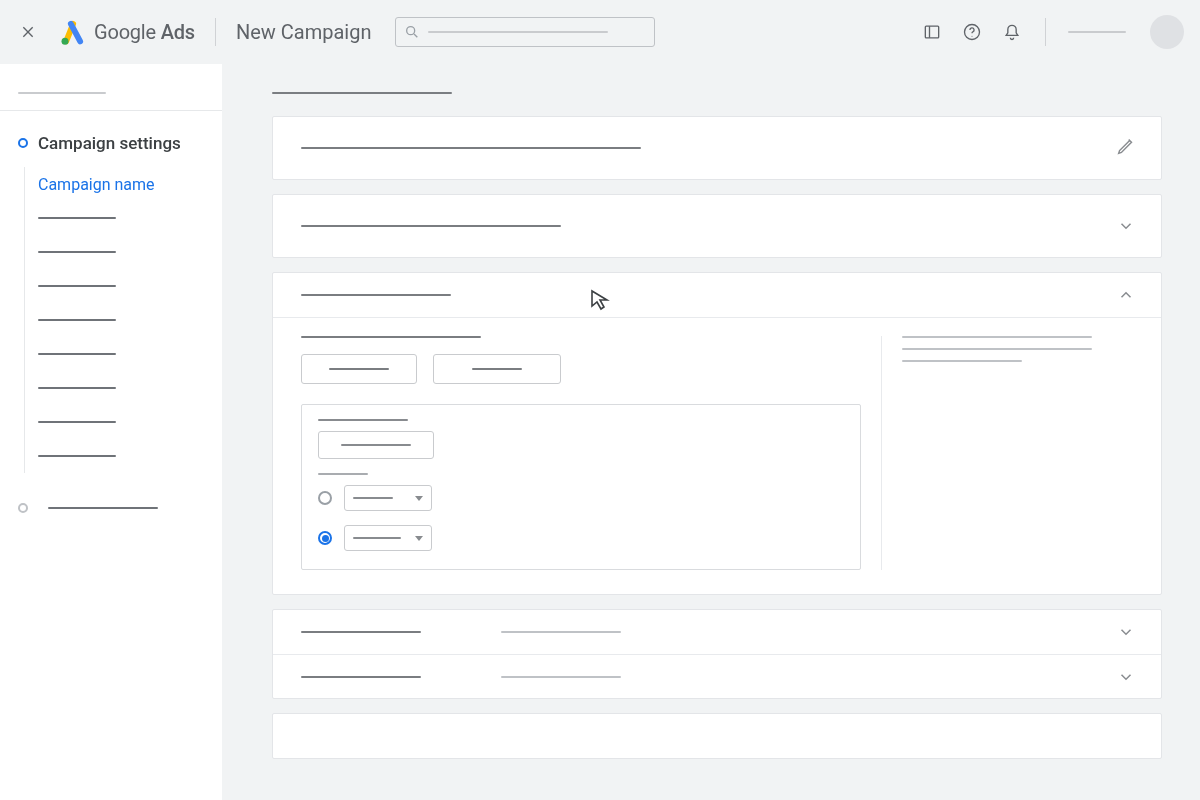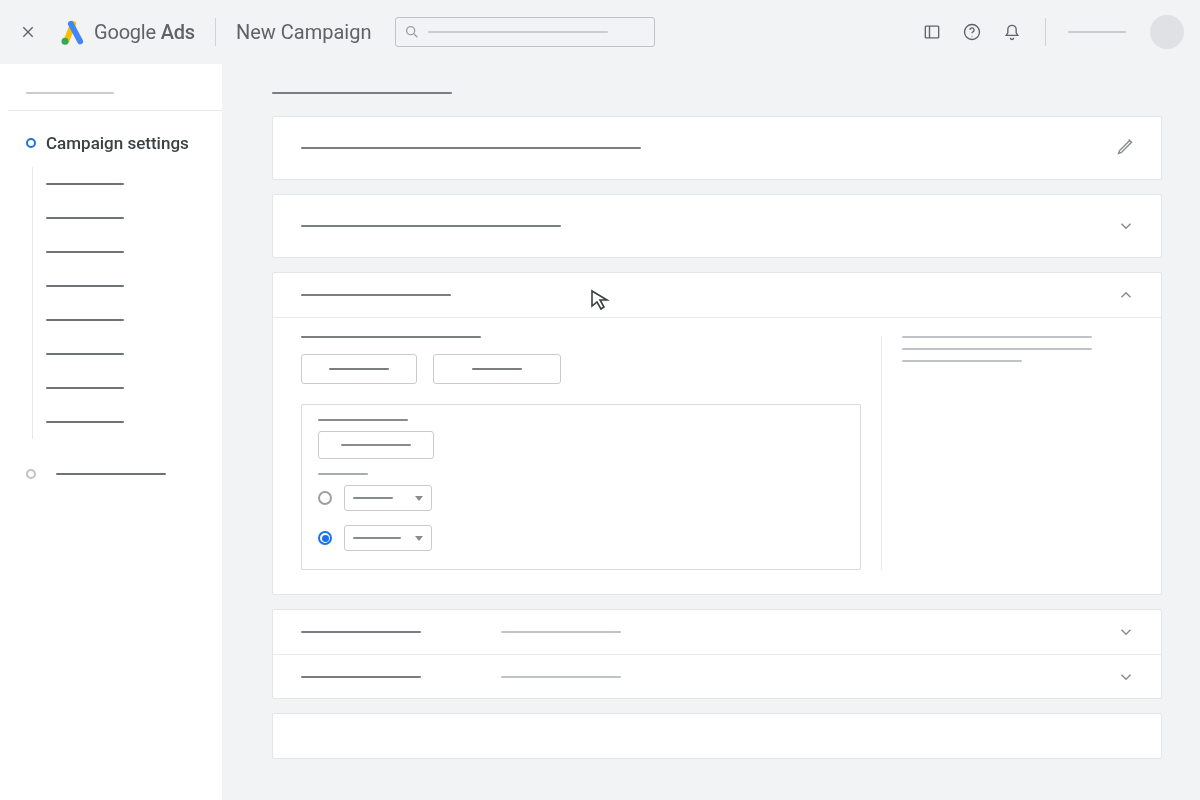--- a/index.html
+++ b/index.html
@@ -64,21 +64,21 @@
   
   .body {
     display: flex;
     height: calc(800px - 64px);
   }
 
   
   .sidebar {
     width: 222px;
     background: #ffffff;
-    padding: 18px 0 0 8px;
+    padding: 18px 0 0 0;
   }
   .sb-top-ph {
     height: 2px; width: 88px; background: #c9cbce; border-radius:1px;
     margin: 10px 0 16px 18px;
   }
   .sb-divider { height: 1px; background: #e6e8ea; margin-bottom: 16px; }
   .sb-section {
     display: flex; align-items: center;
     padding: 6px 0 6px 18px;
     font-size: 17px; font-weight: 500;
@@ -275,20 +275,23 @@
 
   <div class="sidebar">
     <div class="sb-top-ph"></div>
     <div class="sb-divider"></div>
 
     <div class="sb-section">
       <div class="sb-marker"></div>
       <span>Campaign settings</span>
     </div>
     <div class="sb-sublist">
+      <div class="sb-sub">
+        <span>Campaign name</span>
+      </div>
       <div class="sb-sub placeholder">
           <div class="sb-sub-ph"></div>
         </div>
       <div class="sb-sub placeholder">
           <div class="sb-sub-ph"></div>
         </div>
       <div class="sb-sub placeholder">
           <div class="sb-sub-ph"></div>
         </div>
       <div class="sb-sub placeholder">

